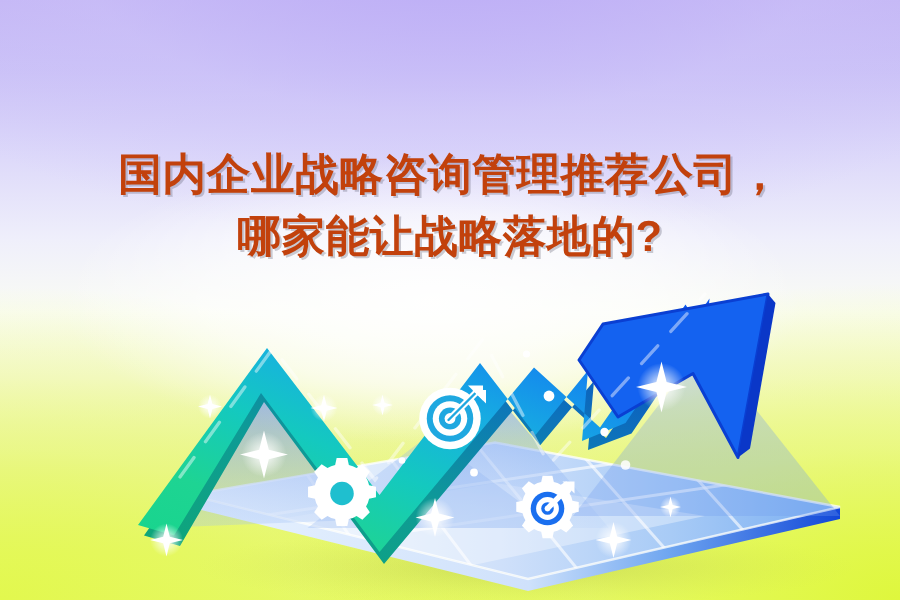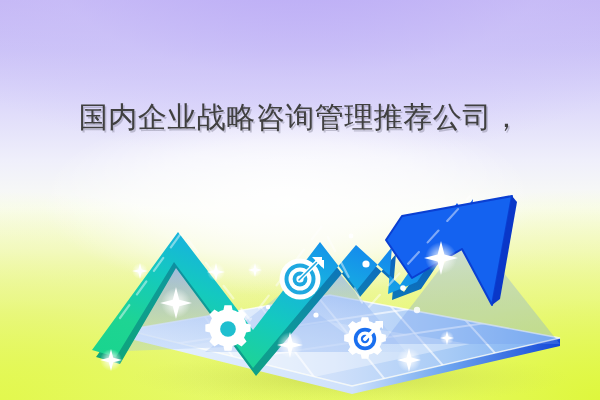--- a/index.html
+++ b/index.html
@@ -43,22 +43,22 @@
   }
 
   
   .title-block{
     position:absolute;left:0;right:0;top:97px;
     text-align:center;
     z-index:40;
   }
   .title-line{
     display:block;
-    color:#404040;
-    font-weight:normal;
+    color:#c2410c;
+    font-weight:bold;
     font-size:29px;
     line-height:41px;
     letter-spacing:.5px;
     text-shadow:1.5px 1.5px 0 rgba(90,90,110,.30);
     white-space:nowrap;
   }
 
   
   .art{position:absolute;left:0;top:0;width:600px;height:400px;z-index:20;}
   .art svg{display:block;}
@@ -69,20 +69,21 @@
 <div id="poster">
 
   <div class="bg-base"></div>
   <div class="bg-wash-left"></div>
   <div class="bg-wash-right"></div>
   <div class="bg-wash-top"></div>
   <div class="bg-center-light"></div>
 
   <div class="title-block">
     <span class="title-line">国内企业战略咨询管理推荐公司，</span>
+    <span class="title-line">哪家能让战略落地的?</span>
   </div>
 
   <div class="art">
     <svg width="600" height="400" viewBox="0 0 600 400" xmlns="http://www.w3.org/2000/svg">
       <defs>
 
         <linearGradient id="slabTop" x1="0" y1="0" x2="1" y2="0">
           <stop offset="0%" stop-color="#f3f9ff"></stop>
           <stop offset="22%" stop-color="#e4effc"></stop>
           <stop offset="48%" stop-color="#cfe0fa"></stop>

